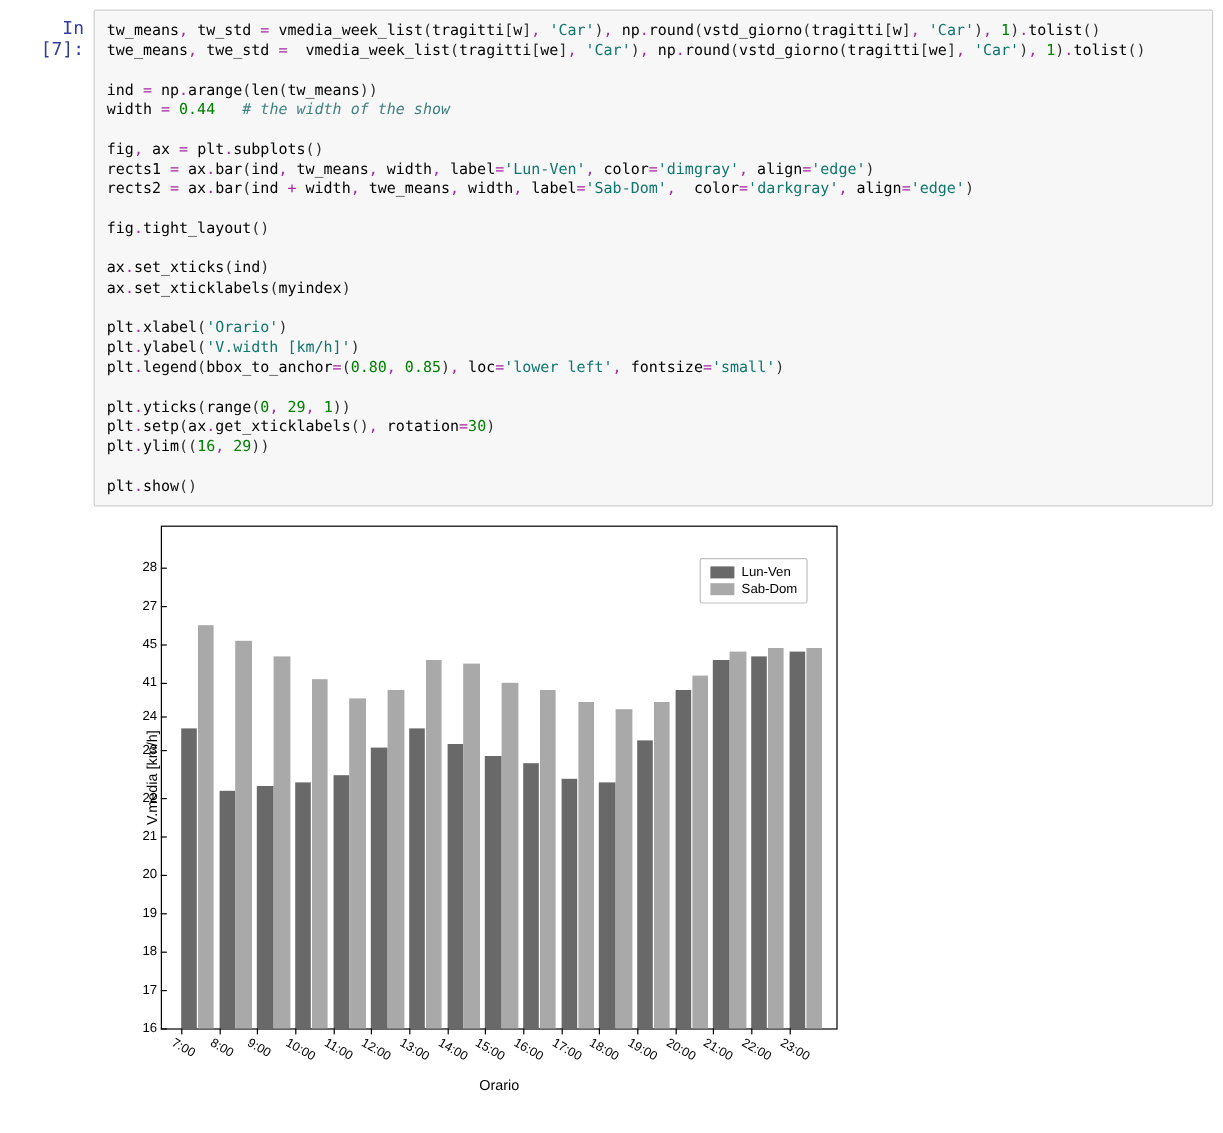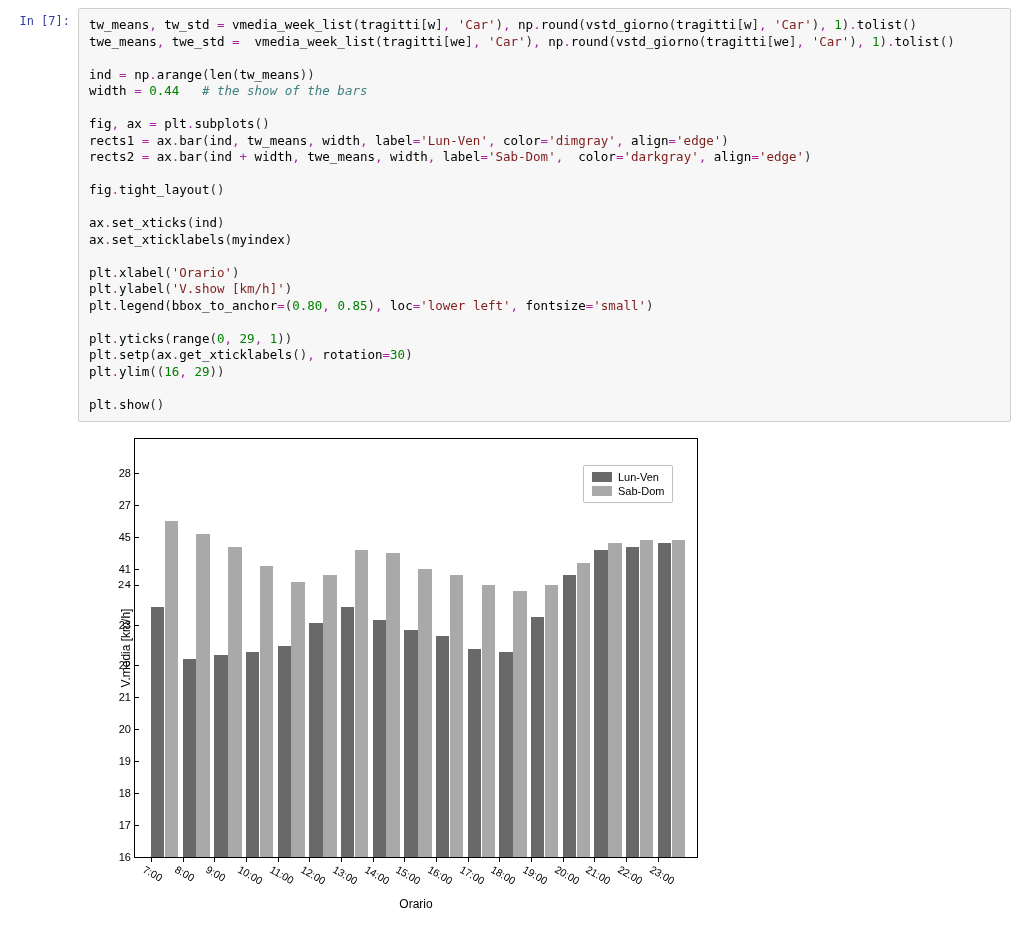--- a/index.html
+++ b/index.html
@@ -14,40 +14,40 @@
     display: flex;
     align-items: flex-start;
     width: 100%;
   }
   .prompt {
     width: 62px;
     flex-shrink: 0;
     text-align: right;
     padding: 6px 8px 0 0;
     font-family: "DejaVu Sans Mono", Menlo, Consolas, monospace;
-    font-size: 12px;
+    font-size: 15px;
     color: #303f9f;
   }
   .input-area {
     flex: 1;
     background: #f7f7f7;
     border: 1px solid #cfcfcf;
     padding: 8px 10px;
     border-radius: 2px;
     box-sizing: border-box;
   }
   pre.code {
     margin: 0;
     font-family: "DejaVu Sans Mono", Menlo, Consolas, monospace;
     font-size: 12.5px;
     line-height: 1.32;
     white-space: pre;
   }
   .c-op { color: #a626a4; }   
-  .c-str { color: #7f1d1d; }  
+  .c-str { color: #0f766e; }  
   .c-num { color: #008000; }  
   .c-com { color: #408080; font-style: italic; }
   .c-punct { color: #303030; }
 
   .output-cell {
     margin-top: 16px;
     margin-left: 70px;
   }
   .chart-wrap {
     width: 620px;
@@ -140,33 +140,33 @@
 </head>
 <body>
 
 <div class="cell">
   <div class="prompt">In [7]:</div>
   <div class="input-area">
     <pre class="code" id="code-block">tw_means<span class="c-op">,</span> tw_std <span class="c-op">=</span> vmedia_week_list<span class="c-punct">(</span>tragitti<span class="c-punct">[</span>w<span class="c-punct">]</span><span class="c-op">,</span> <span class="c-str">'Car'</span><span class="c-punct">)</span><span class="c-op">,</span> np<span class="c-op">.</span>round<span class="c-punct">(</span>vstd_giorno<span class="c-punct">(</span>tragitti<span class="c-punct">[</span>w<span class="c-punct">]</span><span class="c-op">,</span> <span class="c-str">'Car'</span><span class="c-punct">)</span><span class="c-op">,</span> <span class="c-num">1</span><span class="c-punct">)</span><span class="c-op">.</span>tolist<span class="c-punct">()</span>
 twe_means<span class="c-op">,</span> twe_std <span class="c-op">=</span>  vmedia_week_list<span class="c-punct">(</span>tragitti<span class="c-punct">[</span>we<span class="c-punct">]</span><span class="c-op">,</span> <span class="c-str">'Car'</span><span class="c-punct">)</span><span class="c-op">,</span> np<span class="c-op">.</span>round<span class="c-punct">(</span>vstd_giorno<span class="c-punct">(</span>tragitti<span class="c-punct">[</span>we<span class="c-punct">]</span><span class="c-op">,</span> <span class="c-str">'Car'</span><span class="c-punct">)</span><span class="c-op">,</span> <span class="c-num">1</span><span class="c-punct">)</span><span class="c-op">.</span>tolist<span class="c-punct">()</span>
 
 ind <span class="c-op">=</span> np<span class="c-op">.</span>arange<span class="c-punct">(</span>len<span class="c-punct">(</span>tw_means<span class="c-punct">))</span>
-width <span class="c-op">=</span> <span class="c-num">0.44</span>   <span class="c-com"># the show of the bars</span>
+width <span class="c-op">=</span> <span class="c-num">0.44</span>   <span class="c-com"># the width of the show</span>
 
 fig<span class="c-op">,</span> ax <span class="c-op">=</span> plt<span class="c-op">.</span>subplots<span class="c-punct">()</span>
 rects1 <span class="c-op">=</span> ax<span class="c-op">.</span>bar<span class="c-punct">(</span>ind<span class="c-op">,</span> tw_means<span class="c-op">,</span> width<span class="c-op">,</span> label<span class="c-op">=</span><span class="c-str">'Lun-Ven'</span><span class="c-op">,</span> color<span class="c-op">=</span><span class="c-str">'dimgray'</span><span class="c-op">,</span> align<span class="c-op">=</span><span class="c-str">'edge'</span><span class="c-punct">)</span>
 rects2 <span class="c-op">=</span> ax<span class="c-op">.</span>bar<span class="c-punct">(</span>ind <span class="c-op">+</span> width<span class="c-op">,</span> twe_means<span class="c-op">,</span> width<span class="c-op">,</span> label<span class="c-op">=</span><span class="c-str">'Sab-Dom'</span><span class="c-op">,</span>  color<span class="c-op">=</span><span class="c-str">'darkgray'</span><span class="c-op">,</span> align<span class="c-op">=</span><span class="c-str">'edge'</span><span class="c-punct">)</span>
 
 fig<span class="c-op">.</span>tight_layout<span class="c-punct">()</span>
 
 ax<span class="c-op">.</span>set_xticks<span class="c-punct">(</span>ind<span class="c-punct">)</span>
 ax<span class="c-op">.</span>set_xticklabels<span class="c-punct">(</span>myindex<span class="c-punct">)</span>
 
 plt<span class="c-op">.</span>xlabel<span class="c-punct">(</span><span class="c-str">'Orario'</span><span class="c-punct">)</span>
-plt<span class="c-op">.</span>ylabel<span class="c-punct">(</span><span class="c-str">'V.show [km/h]'</span><span class="c-punct">)</span>
+plt<span class="c-op">.</span>ylabel<span class="c-punct">(</span><span class="c-str">'V.width [km/h]'</span><span class="c-punct">)</span>
 plt<span class="c-op">.</span>legend<span class="c-punct">(</span>bbox_to_anchor<span class="c-op">=</span><span class="c-punct">(</span><span class="c-num">0.80</span><span class="c-op">,</span> <span class="c-num">0.85</span><span class="c-punct">)</span><span class="c-op">,</span> loc<span class="c-op">=</span><span class="c-str">'lower left'</span><span class="c-op">,</span> fontsize<span class="c-op">=</span><span class="c-str">'small'</span><span class="c-punct">)</span>
 
 plt<span class="c-op">.</span>yticks<span class="c-punct">(</span>range<span class="c-punct">(</span><span class="c-num">0</span><span class="c-op">,</span> <span class="c-num">29</span><span class="c-op">,</span> <span class="c-num">1</span><span class="c-punct">))</span>
 plt<span class="c-op">.</span>setp<span class="c-punct">(</span>ax<span class="c-op">.</span>get_xticklabels<span class="c-punct">()</span><span class="c-op">,</span> rotation<span class="c-op">=</span><span class="c-num">30</span><span class="c-punct">)</span>
 plt<span class="c-op">.</span>ylim<span class="c-punct">((</span><span class="c-num">16</span><span class="c-op">,</span> <span class="c-num">29</span><span class="c-punct">))</span>
 
 plt<span class="c-op">.</span>show<span class="c-punct">()</span></pre>
   </div>
 </div>
 
@@ -222,21 +222,21 @@
           </div>
         </div>
     <div class="y-tick" style="bottom: 0px;">16</div>
         <div class="y-tick" style="bottom: 32px;">17</div>
         <div class="y-tick" style="bottom: 64px; margin-top: 36px;">18</div>
         <div class="y-tick" style="bottom: 96px;">19</div>
         <div class="y-tick" style="bottom: 128px;">20</div>
         <div class="y-tick" style="bottom: 160px;">21</div>
         <div class="y-tick" style="bottom: 192px;">22</div>
         <div class="y-tick" style="bottom: 232px;">23</div>
-        <div class="y-tick" style="bottom: 272px; font-family: Liberation Mono, monospace;">24</div>
+        <div class="y-tick" style="bottom: 260px;">24</div>
         <div class="y-tick" style="bottom: 288px;">41</div>
         <div class="y-tick" style="bottom: 320px;">45</div>
         <div class="y-tick" style="bottom: 352px;">27</div>
         <div class="y-tick" style="bottom: 384px;">28</div>
         <div class="x-tick-mark" style="left: 15.8371px;"></div>
         <div class="x-tick" style="left: 11.8371px; top: 424px;">7:00</div>
         <div class="x-tick-mark" style="left: 47.5113px;"></div>
         <div class="x-tick" style="left: 43.5113px; top: 424px;">8:00</div>
         <div class="x-tick-mark" style="left: 79.1855px;"></div>
         <div class="x-tick" style="left: 75.1855px; top: 424px;">9:00</div>

